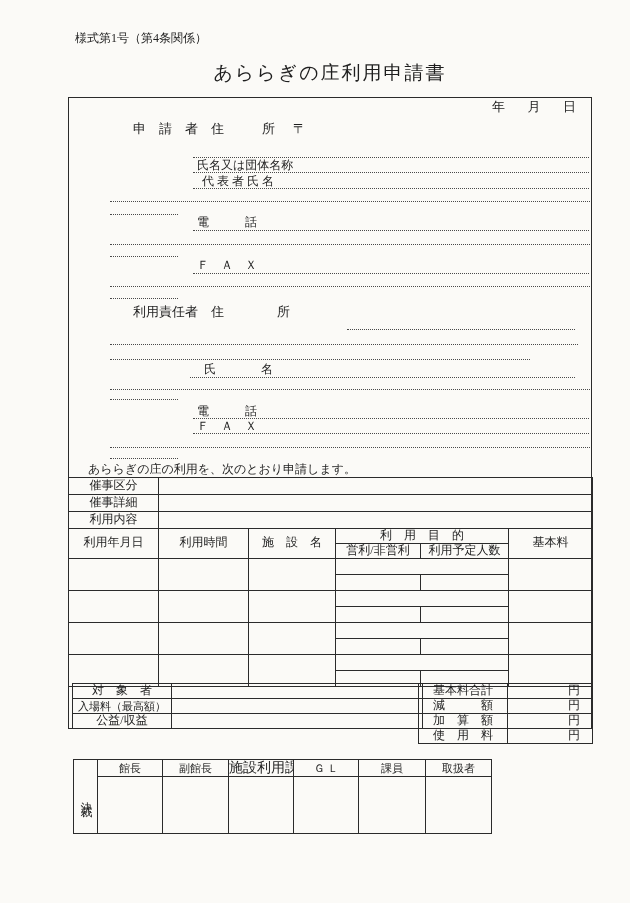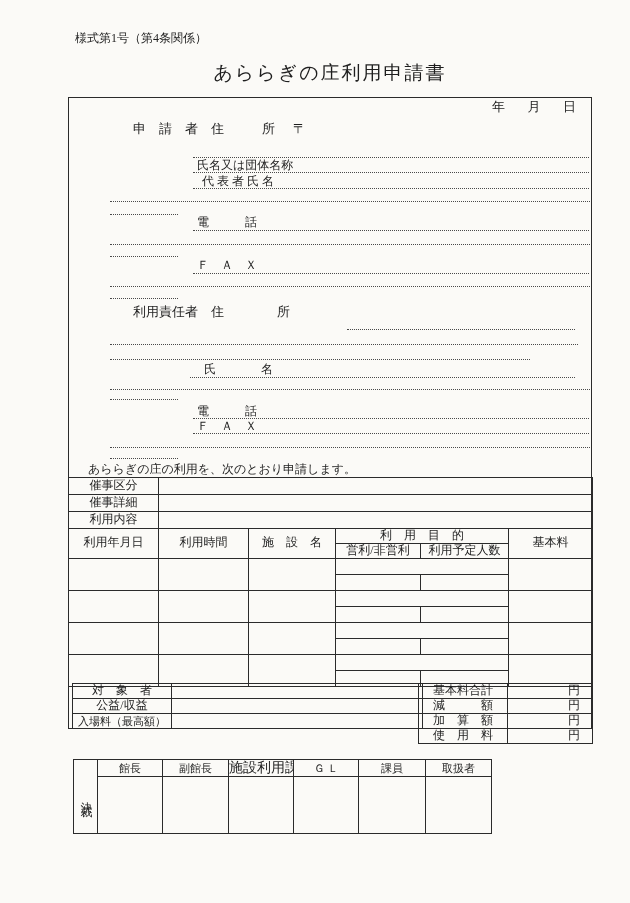--- a/index.html
+++ b/index.html
@@ -168,25 +168,25 @@
     <colgroup>
         <col style="width:99px">
         <col style="width:251px">
       </colgroup>
     <tbody>
         <tr style="height:15px;">
       <td class="lbl">対　象　者</td>
       <td></td>
     </tr>
     <tr style="height:15px;">
+      <td class="lbl" style="font-size:11px;">入場料（最高額）</td>
+      <td></td>
+    </tr>
+    <tr style="height:15px;">
       <td class="lbl">公益/収益</td>
-      <td></td>
-    </tr>
-    <tr style="height:15px;">
-      <td class="lbl" style="font-size:11px;">入場料（最高額）</td>
       <td></td>
     </tr>
   </tbody>
     </table>
 
   <table class="abs" style="left:418px; top:683px; width:174px;">
     <colgroup>
         <col style="width:89px">
         <col style="width:85px">
       </colgroup>

